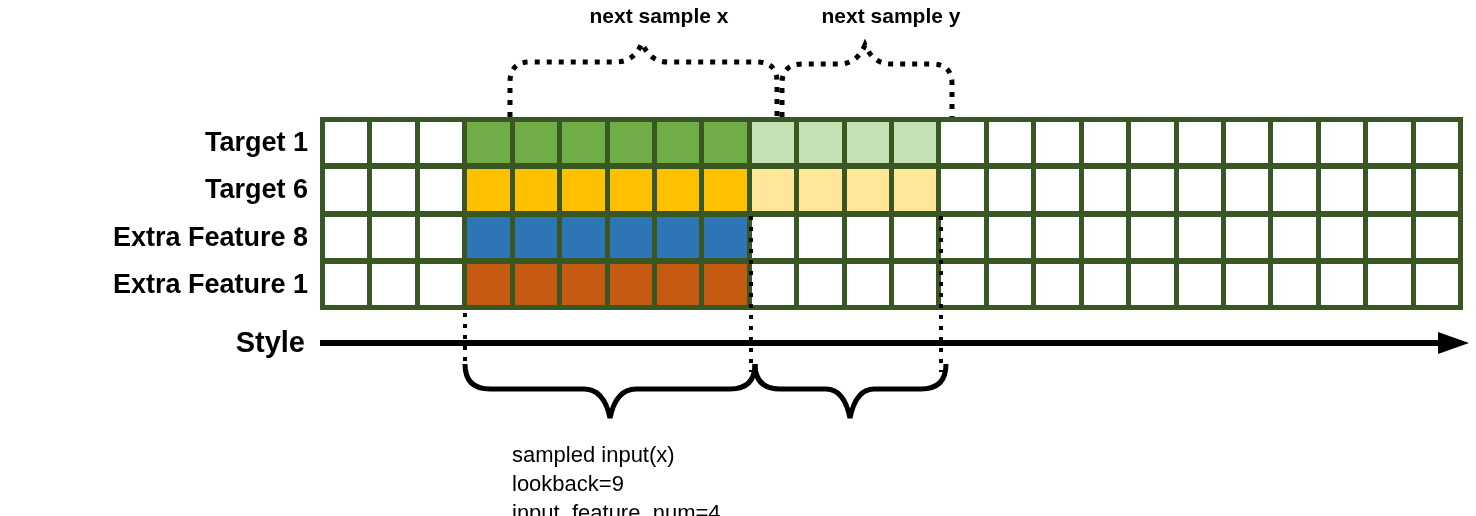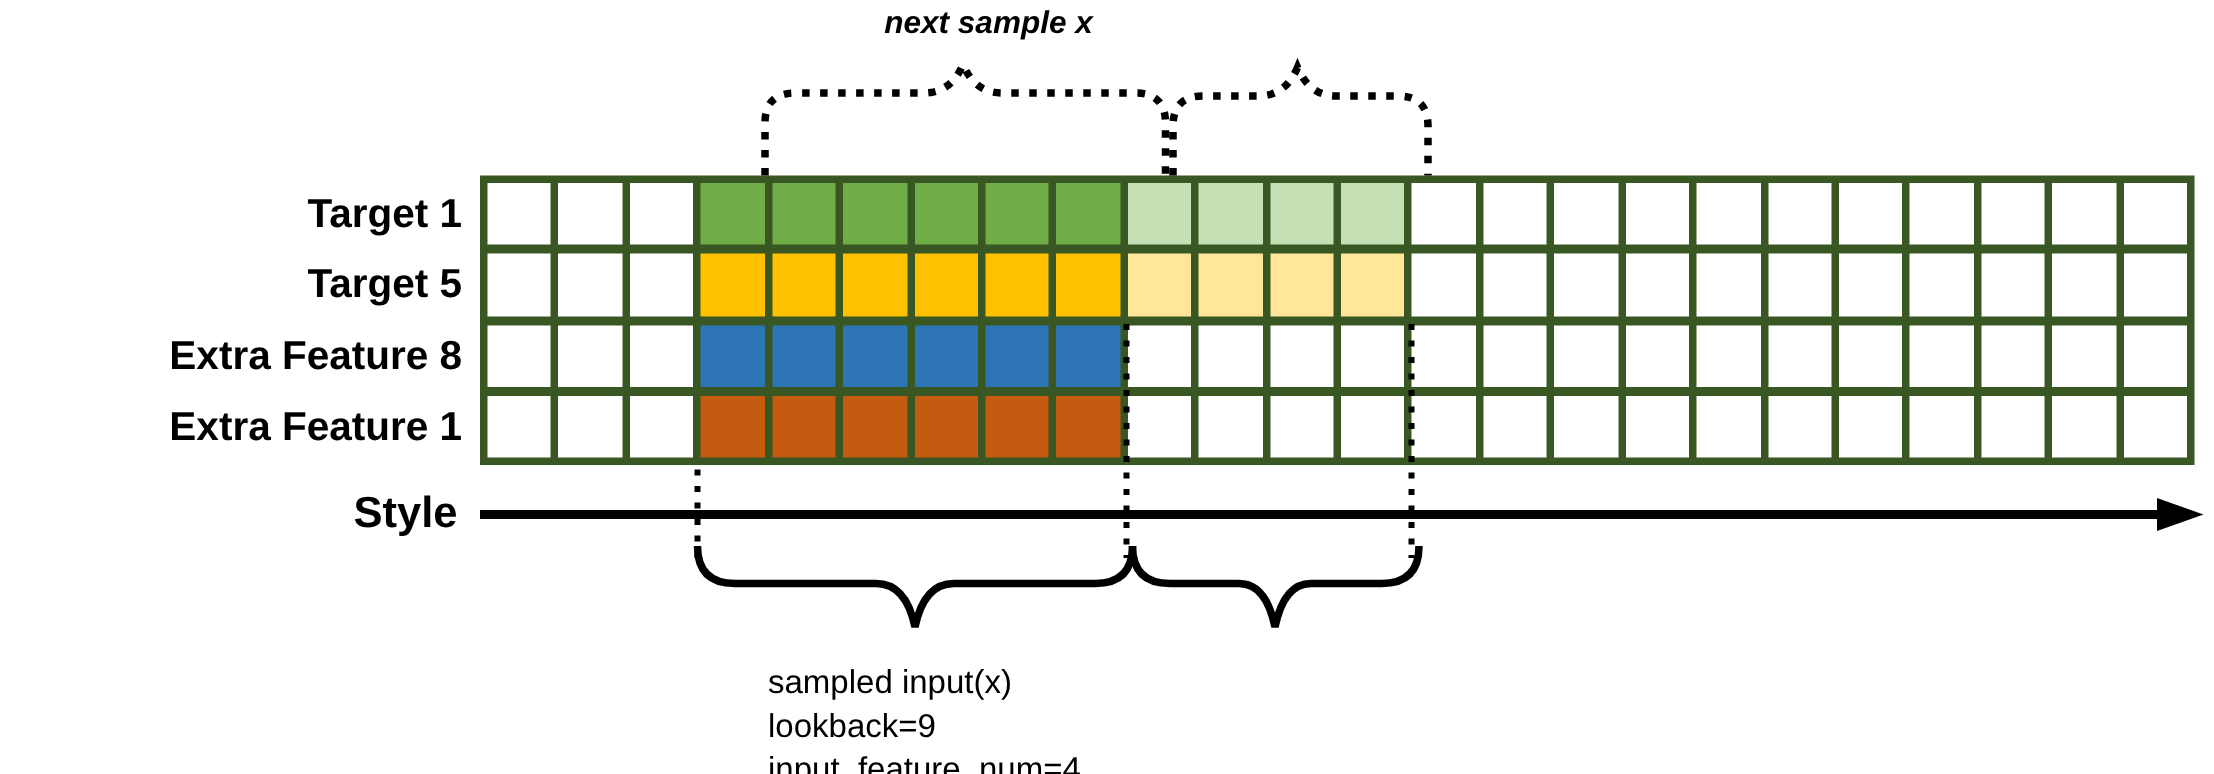--- a/index.html
+++ b/index.html
@@ -14,21 +14,21 @@
   .abs{position:absolute;}
   #title{
     left:10px;top:4px;
     font-size:29px;font-weight:bold;
     letter-spacing:0px;
     white-space:nowrap;
   }
   .next-sample-label{
     top:4px;
     transform:translateX(-50%);
-    font-size:21px;font-weight:bold;font-style:italic;
+    font-size:21px;font-weight:bold;
     white-space:nowrap;
   }
   #next-x{left:659px;}
   #next-y{left:891px;}
 
   #sample-grid{
     left:320px;top:117px;
     width:1143px;height:193px;
     box-sizing:border-box;
     display:grid;
@@ -67,24 +67,25 @@
   #input-note{left:512px;}
   #output-note{left:770px;}
 </style>
 </head>
 <body>
 
 <div id="stage">
 
 
   <div id="next-x" class="abs next-sample-label">next sample x</div>
+  <div id="next-y" class="abs next-sample-label">next sample y</div>
 
   <div id="row-labels" class="abs">
     <div class="row-label">Target 1</div>
-    <div class="row-label">Target 5</div>
+    <div class="row-label">Target 6</div>
     <div class="row-label">Extra Feature 8</div>
     <div class="row-label">Extra Feature 1</div>
   </div>
 
   <div id="sample-grid" class="abs" style="background: rgb(56, 87, 35);">
       <div class="cell" style="background: rgb(255, 255, 255);"></div>
       <div class="cell" style="background: rgb(255, 255, 255);"></div>
       <div class="cell" style="background: rgb(255, 255, 255);"></div>
       <div class="cell" style="background: rgb(112, 173, 71);"></div>
       <div class="cell" style="background: rgb(112, 173, 71);"></div>

